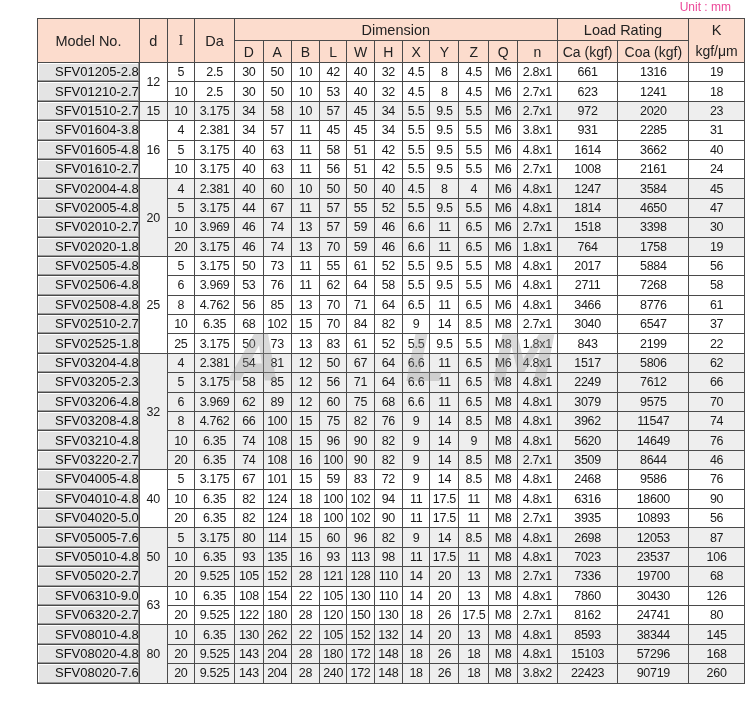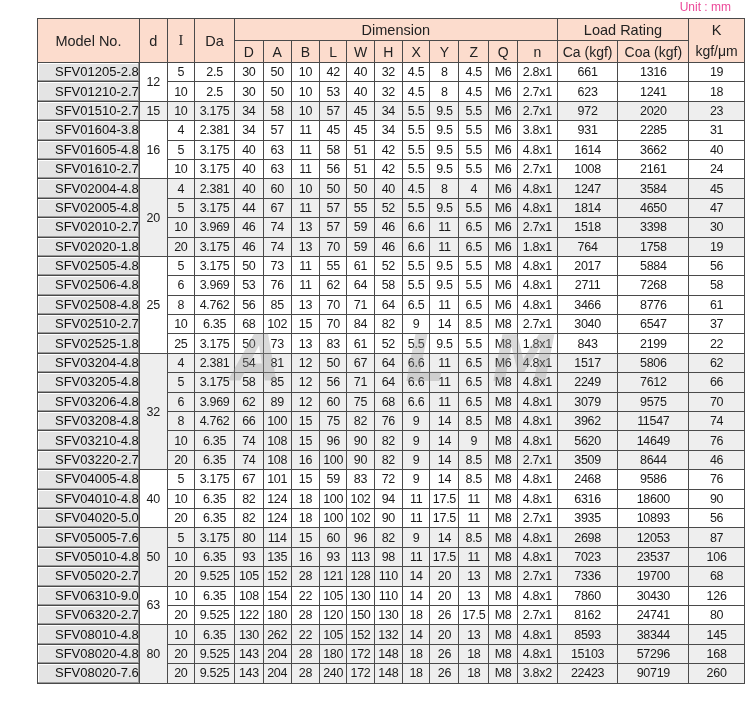--- a/index.html
+++ b/index.html
@@ -380,21 +380,21 @@
         <td>6.6</td>
         <td>11</td>
         <td>6.5</td>
         <td>M6</td>
         <td>4.8x1</td>
         <td>1517</td>
         <td>5806</td>
         <td>62</td>
       </tr>
       <tr class="g-even">
-        <td class="model">SFV03205-4.8</td>
+        <td class="model">SFV03205-2.3</td>
         <td>5</td>
         <td>3.175</td>
         <td>58</td>
         <td>85</td>
         <td>12</td>
         <td>56</td>
         <td>71</td>
         <td>64</td>
         <td>6.6</td>
         <td>11</td>

